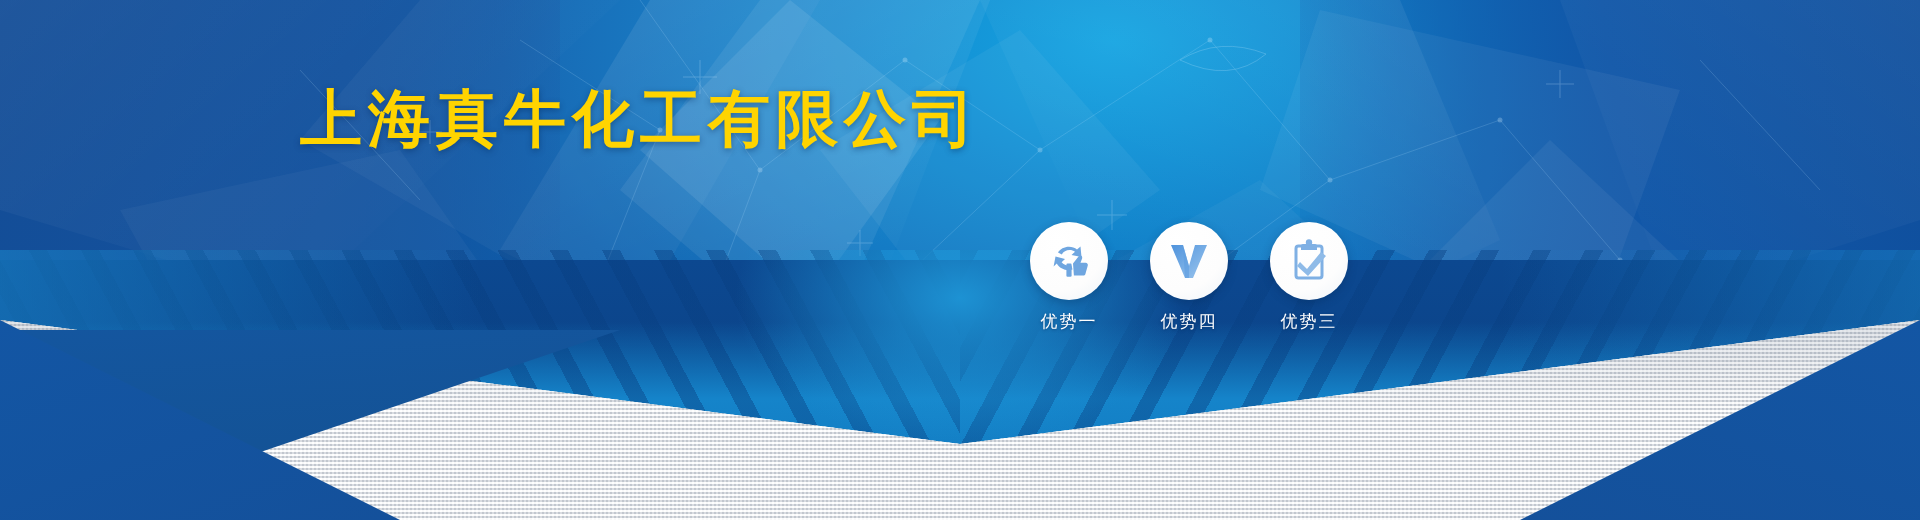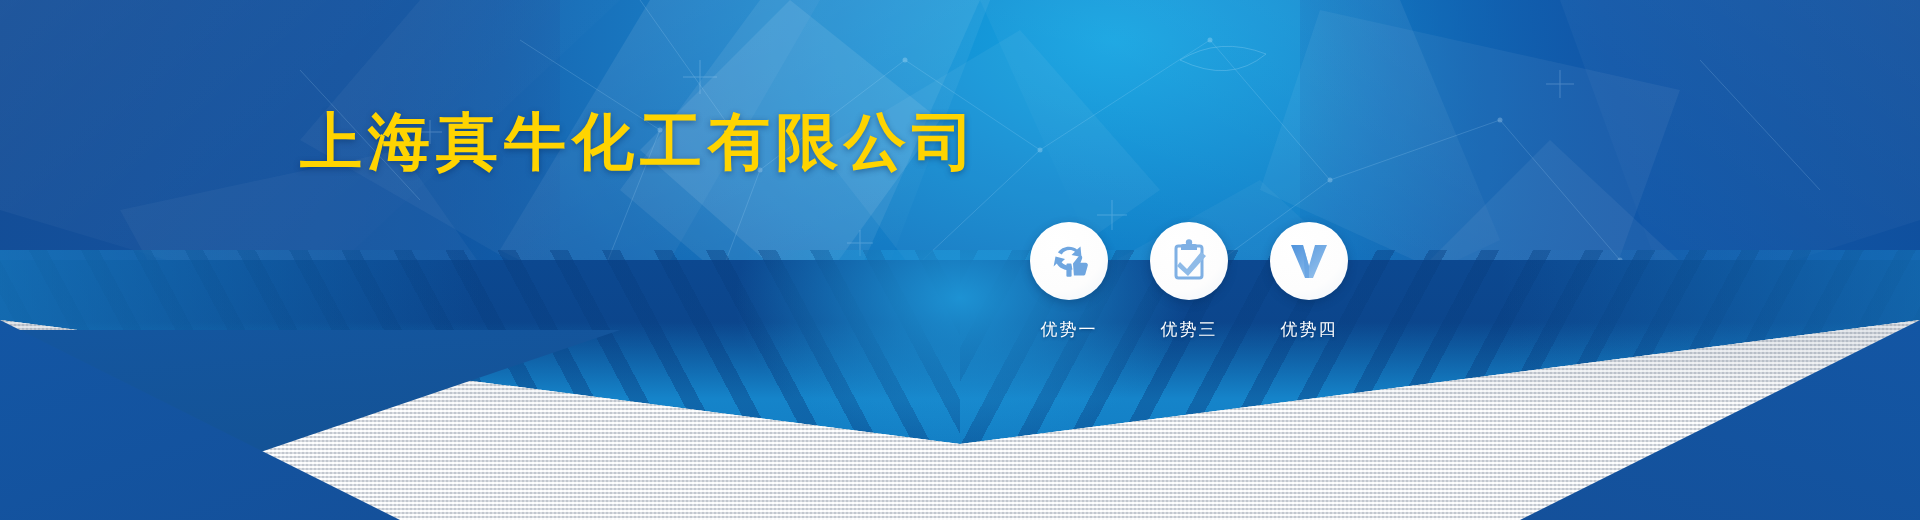--- a/index.html
+++ b/index.html
@@ -170,21 +170,21 @@
     position:absolute; right:0; top:0; width:620px; height:520px;
     background:linear-gradient(245deg,#10529f 0%, #1258a6 50%, rgba(18,95,175,0) 100%);
     clip-path:polygon(620px 0, 330px 0, 620px 400px);
     z-index:0;
   }
 
   
   .content{ position:absolute; inset:0; z-index:5; }
 
   .title{
-    position:absolute; left:300px; top:100px;
+    position:absolute; left:300px; top:77px;
     font-size:62px; font-weight:700; letter-spacing:6px;
     color:#ffd400;
     text-shadow:0 2px 6px rgba(0,40,90,.45);
     white-space:nowrap;
   }
   .subtitle{
     position:absolute; left:368px; top:196px;
     font-size:22px; letter-spacing:3px;
     color:#ffffff;
     text-shadow:0 1px 4px rgba(0,40,90,.5);
@@ -199,21 +199,21 @@
     width:78px; display:flex; flex-direction:column; align-items:center;
   }
   .adv-circle{
     width:78px; height:78px; border-radius:50%;
     background:radial-gradient(circle at 35% 28%, #ffffff 0%, #fdfdfd 62%, #eef3f8 100%);
     box-shadow:0 3px 10px rgba(0,35,80,.30);
     display:flex; align-items:center; justify-content:center;
   }
   .adv-circle svg{ display:block; }
   .adv-label{
-    margin-top:18px;
+    margin-top:10px;
     font-size:17px; letter-spacing:2px; color:#ffffff;
     text-shadow:0 1px 3px rgba(0,40,90,.55);
     white-space:nowrap;
   }
 </style>
 </head>
 <body>
 
 <div class="banner">
 
@@ -310,44 +310,44 @@
             </g>
           </svg>
         </div>
         <div class="adv-label">优势一</div>
       </div>
 
 
       <div class="adv-item">
         <div class="adv-circle">
           <svg width="46" height="46" viewBox="0 0 46 46">
+            <defs>
+              <linearGradient id="vg" x1="0" y1="0" x2="1" y2="1">
+                <stop offset="0%" stop-color="#4f93dc"></stop>
+                <stop offset="100%" stop-color="#9cc6ee"></stop>
+              </linearGradient>
+            </defs>
+            <path d="M5 7 L17 7 L23 28 L29 7 L41 7 L27 40 L19 40 Z" fill="url(#vg)"></path>
+            <path d="M17 7 L23 28 L23 40 L19 40 Z" fill="#5f9ee0" opacity=".65"></path>
+          </svg>
+        </div>
+        <div class="adv-label">优势四</div>
+      </div>
+
+      <div class="adv-item">
+        <div class="adv-circle">
+          <svg width="46" height="46" viewBox="0 0 46 46">
             <g fill="none" stroke="#7fb0e4" stroke-width="3">
               <rect x="10" y="8" width="26" height="32" rx="2.5"></rect>
             </g>
             <g fill="#7fb0e4">
               <path d="M17 6 h12 a2 2 0 0 1 2 2 v4 h-16 v-4 a2 2 0 0 1 2 -2 z"></path>
               <circle cx="23" cy="4.5" r="3.2"></circle>
             </g>
             <path d="M14 24 L21 31 L35 14 L40 18 L22 38 L11 28 Z" fill="#8fbbe8"></path>
           </svg>
         </div>
         <div class="adv-label">优势三</div>
       </div>
 
-      <div class="adv-item">
-        <div class="adv-circle">
-          <svg width="46" height="46" viewBox="0 0 46 46">
-            <defs>
-              <linearGradient id="vg" x1="0" y1="0" x2="1" y2="1">
-                <stop offset="0%" stop-color="#4f93dc"></stop>
-                <stop offset="100%" stop-color="#9cc6ee"></stop>
-              </linearGradient>
-            </defs>
-            <path d="M5 7 L17 7 L23 28 L29 7 L41 7 L27 40 L19 40 Z" fill="url(#vg)"></path>
-            <path d="M17 7 L23 28 L23 40 L19 40 Z" fill="#5f9ee0" opacity=".65"></path>
-          </svg>
-        </div>
-        <div class="adv-label">优势四</div>
-      </div>
-
     </div>
   </div>
 </div>
 
 </body></html>

